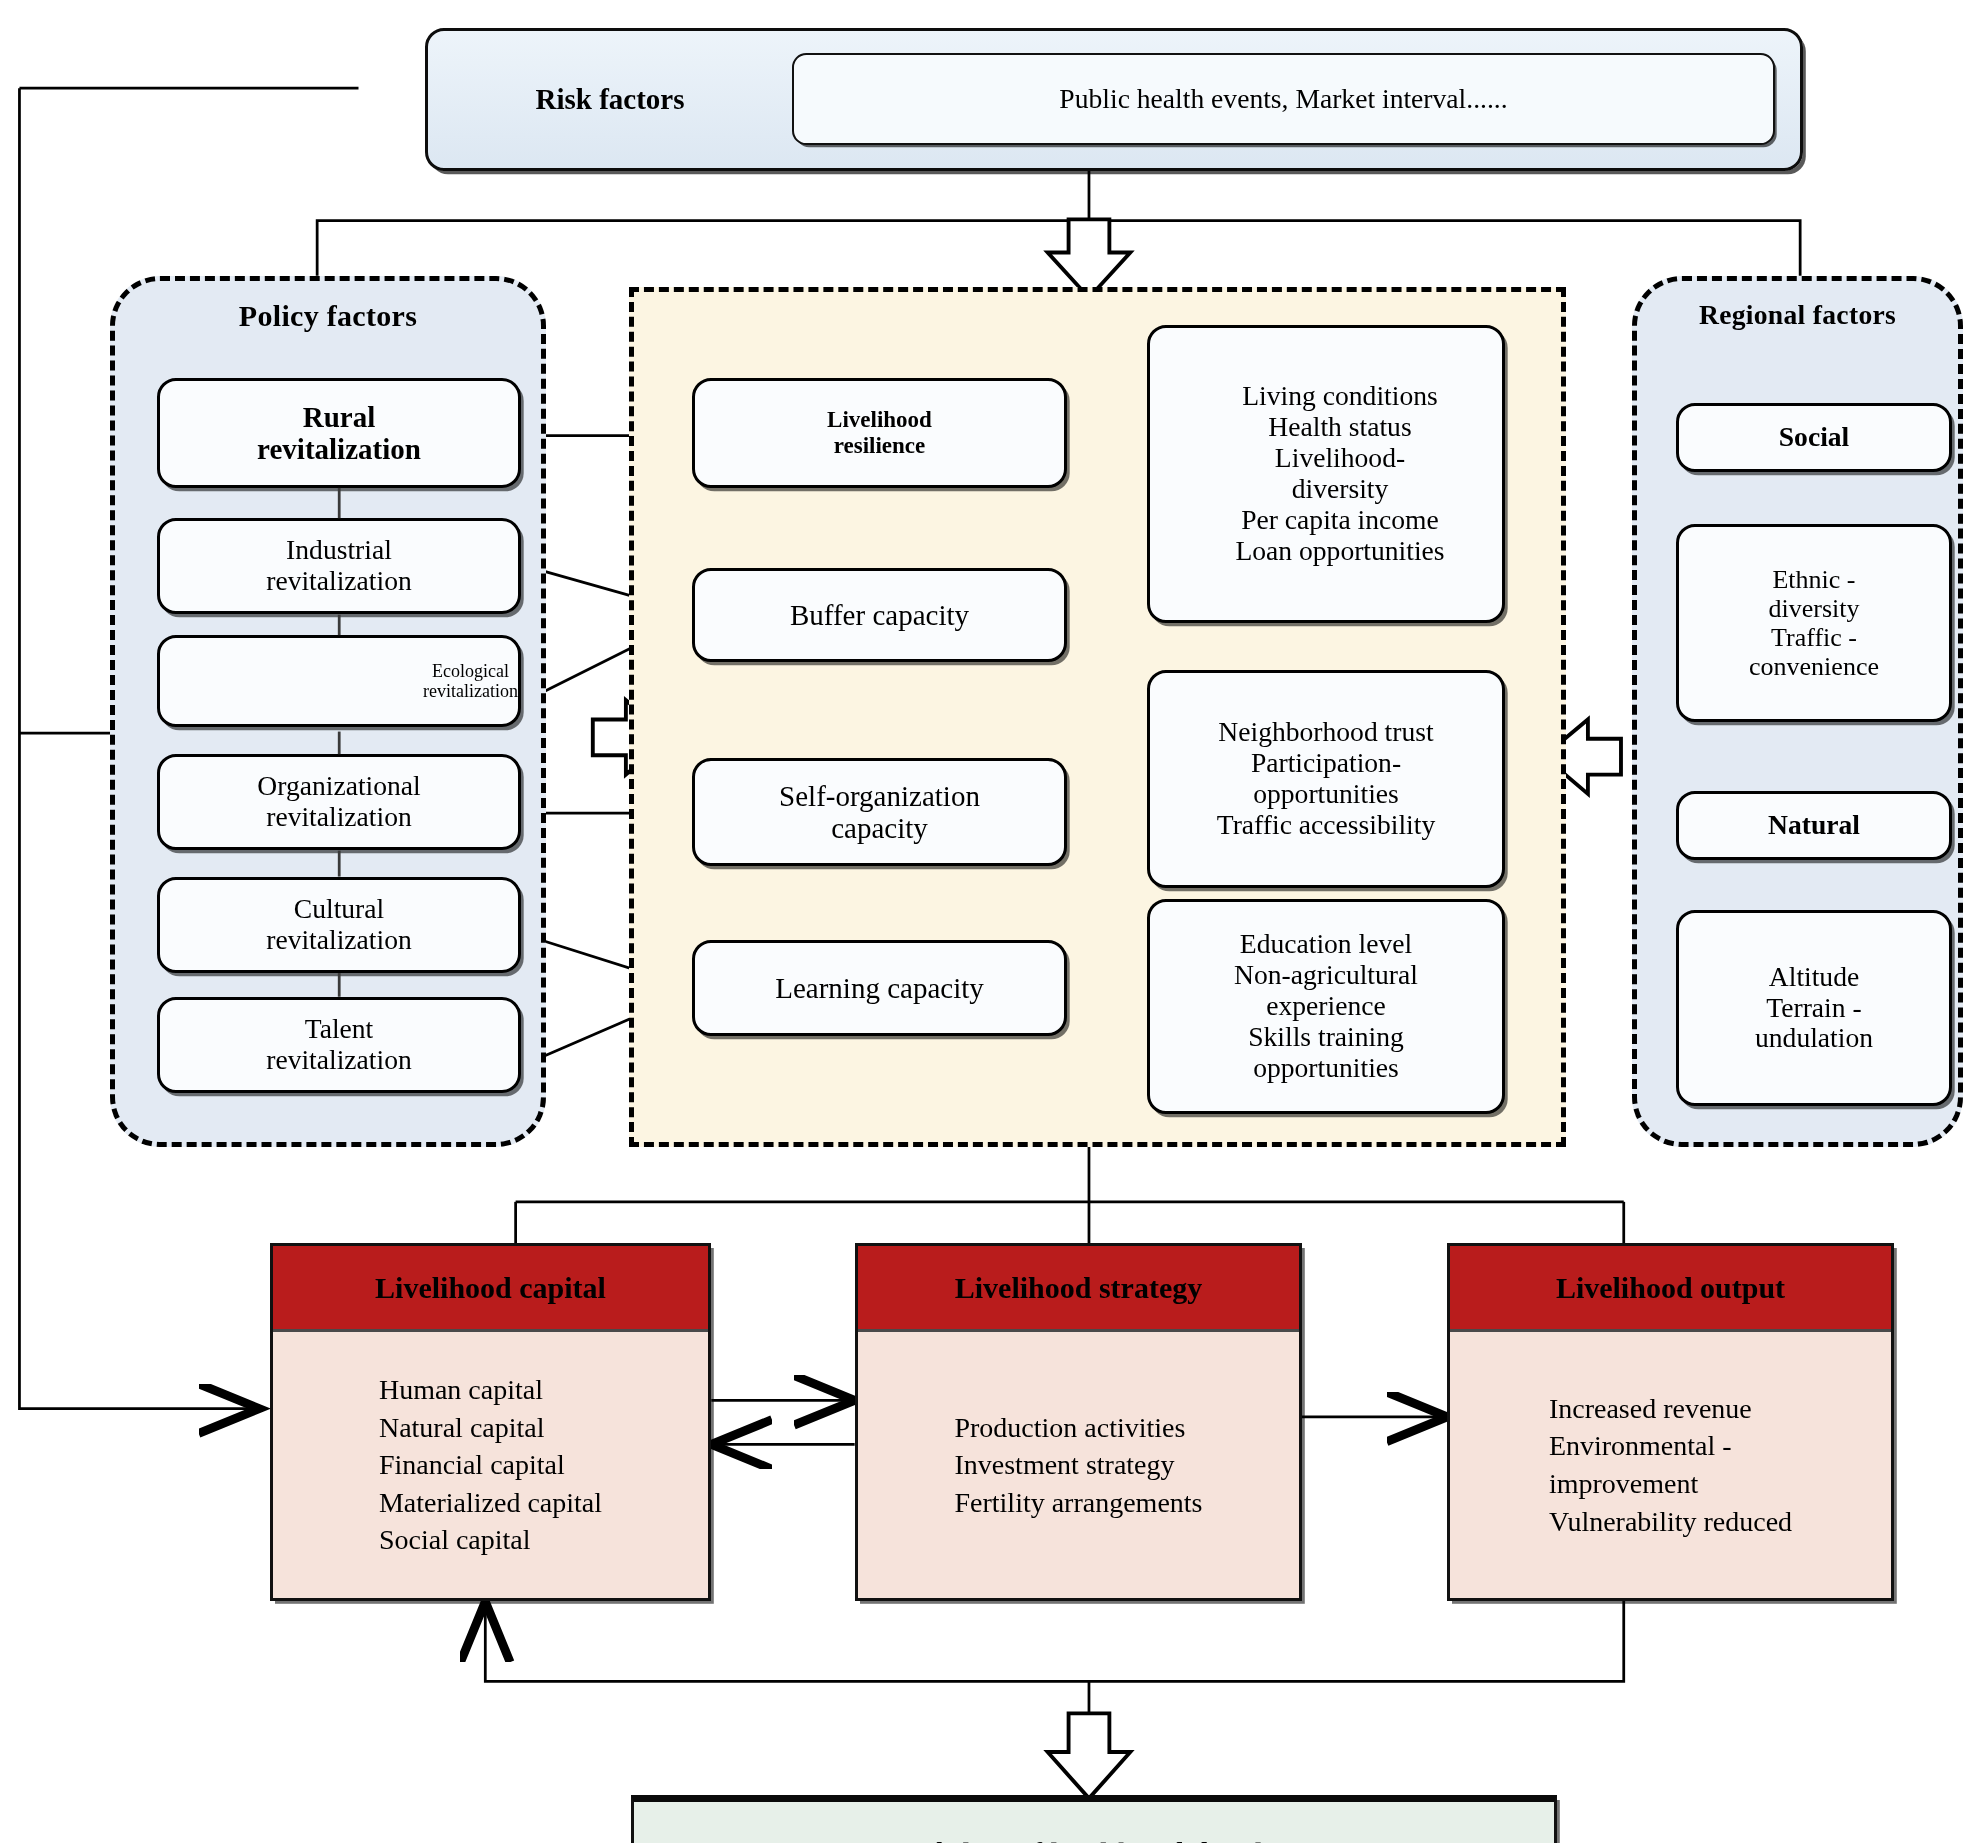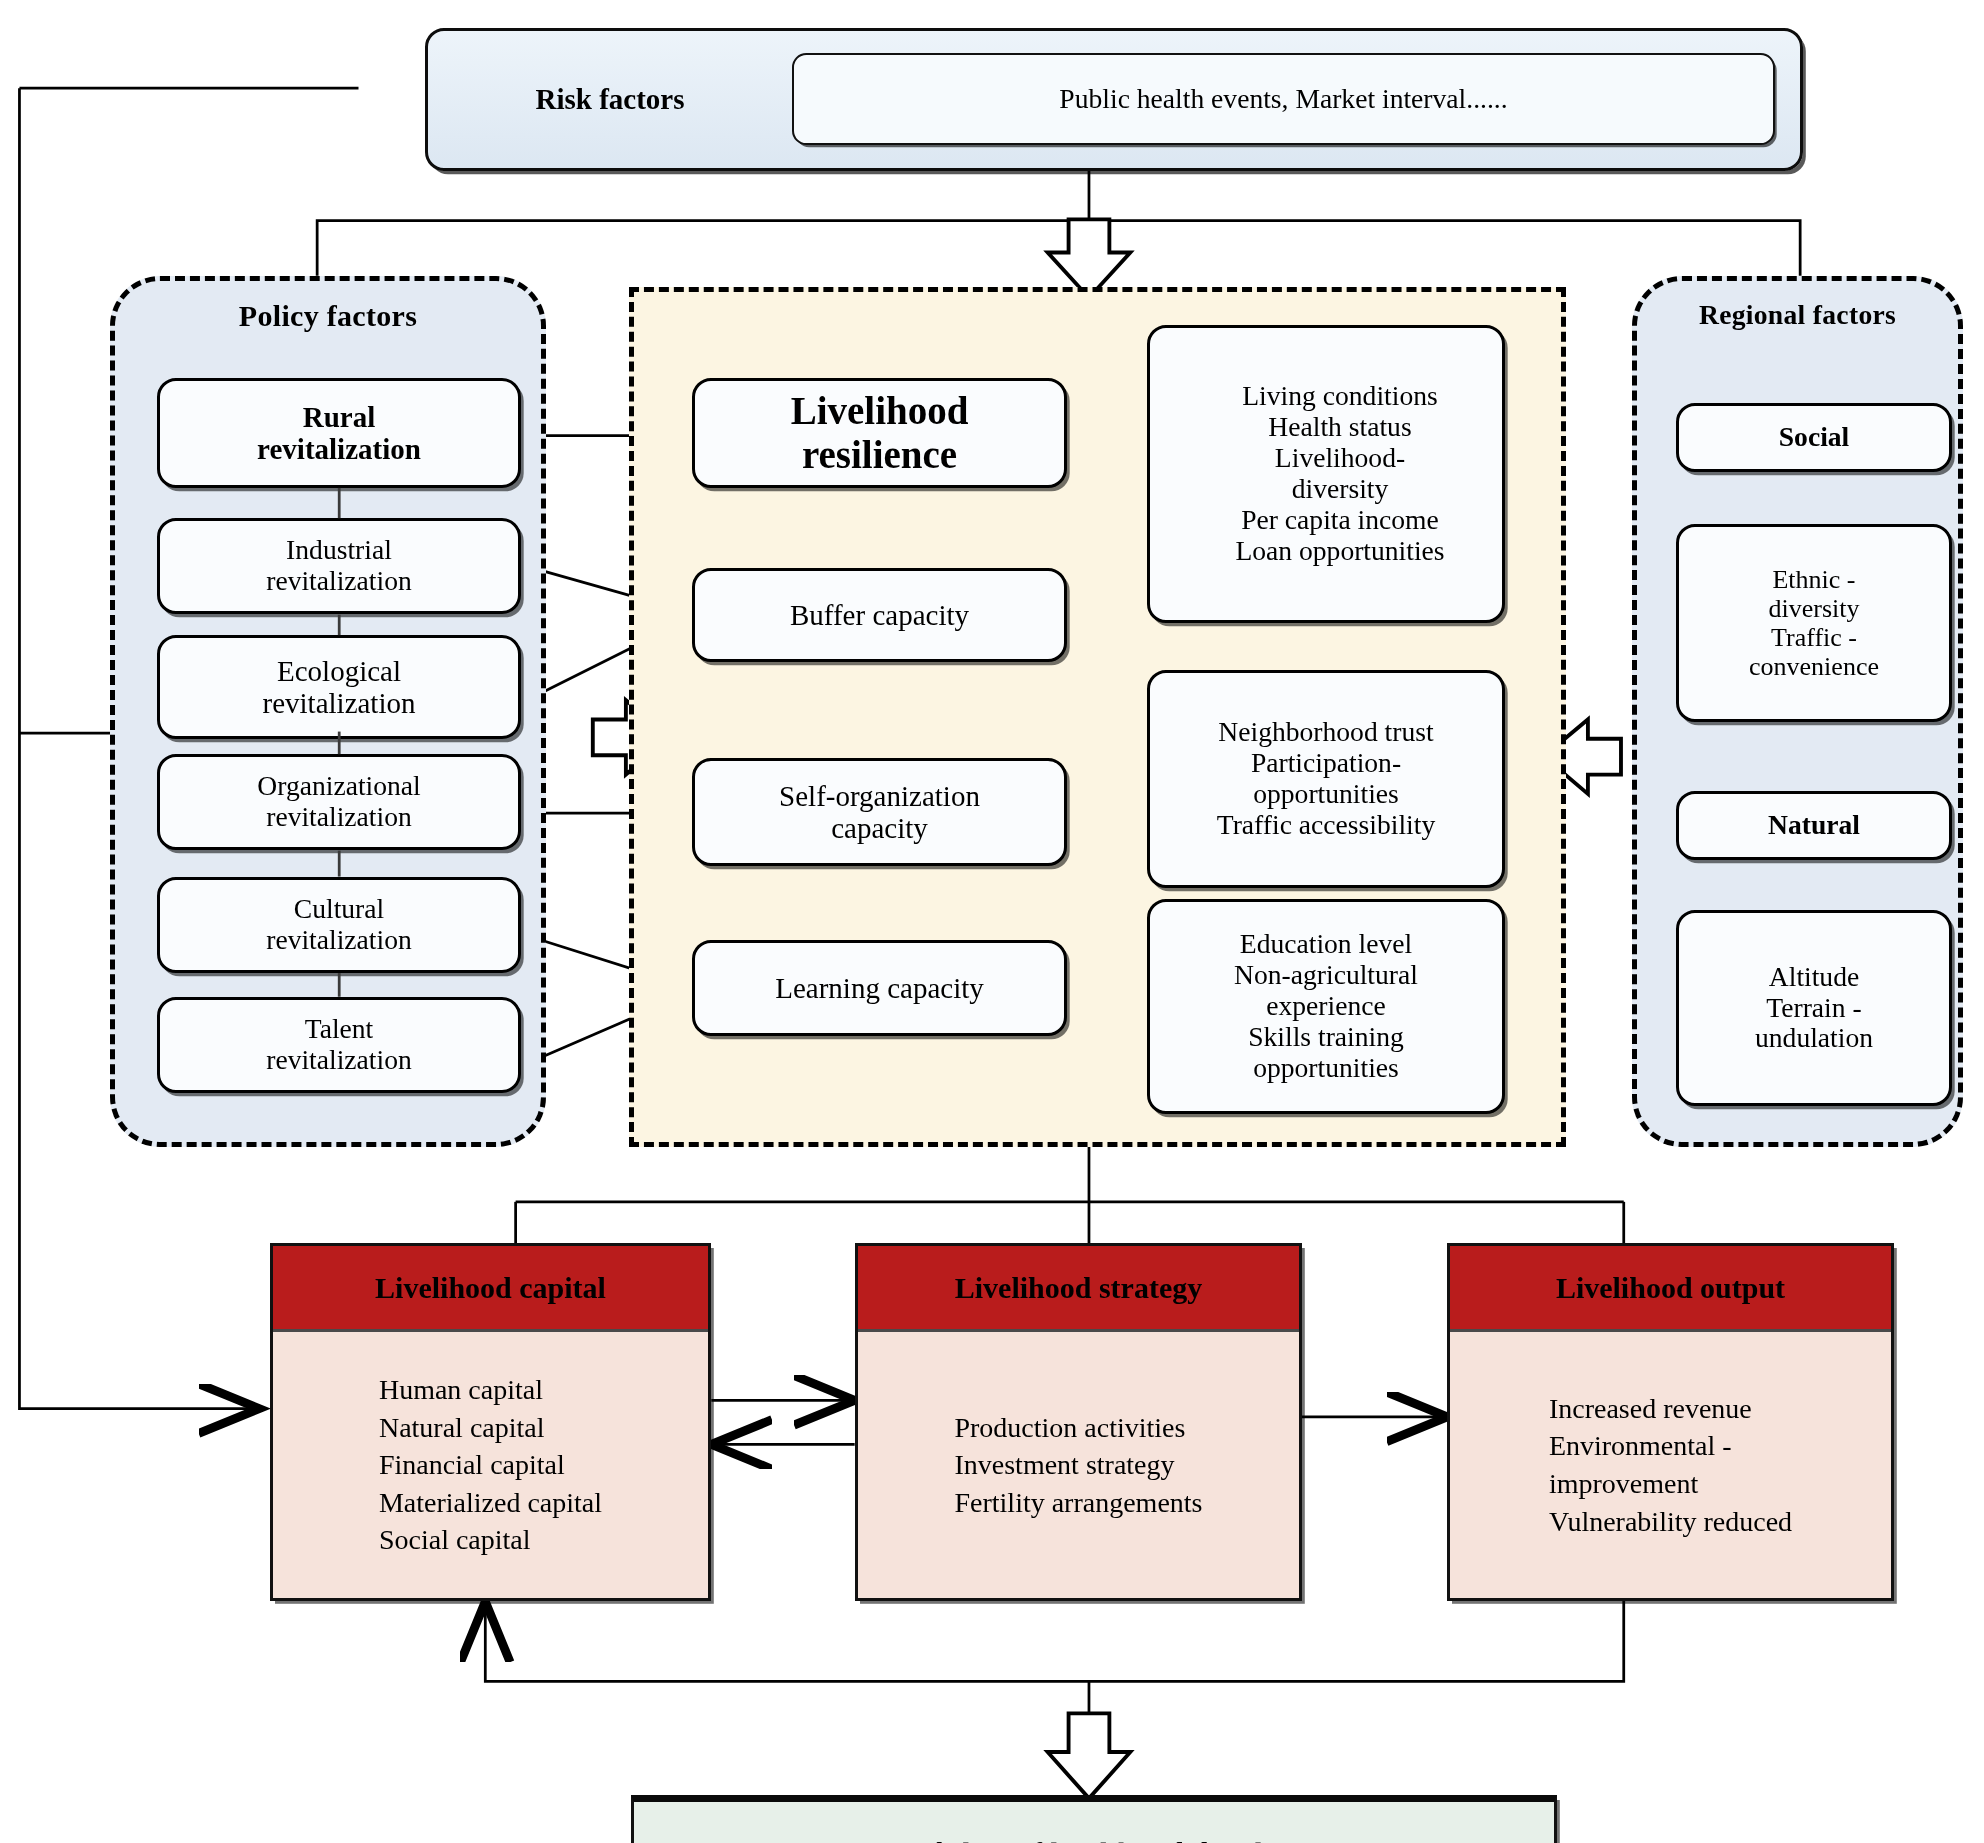--- a/index.html
+++ b/index.html
@@ -123,21 +123,21 @@
 
   <div class="panel blue" style="left:110px;top:276px;width:436px;height:871px;">
     <div class="panel-title" style="top:17.6px;">Policy factors</div>
   </div>
   <div class="node bold" style="left:157px;top:378px;width:364px;height:110px;font-size:29px;">
     <span class="ml">Rural<br>revitalization</span>
   </div>
   <div class="node" style="left:157px;top:518px;width:364px;height:96px;font-size:27.6px;">
     <span class="ml">Industrial<br>revitalization</span>
   </div>
-  <div class="node" style="left:157px;top:635px;width:364px;height:104px;font-size:29px;">
+  <div class="node" style="left:157px;top:635px;width:364px;height:92px;font-size:18px;justify-content:flex-end;">
     <span class="ml">Ecological<br>revitalization</span>
   </div>
   <div class="node" style="left:157px;top:754px;width:364px;height:96px;font-size:27.6px;">
     <span class="ml">Organizational<br>revitalization</span>
   </div>
   <div class="node" style="left:157px;top:877px;width:364px;height:96px;font-size:27.6px;">
     <span class="ml">Cultural<br>revitalization</span>
   </div>
   <div class="node" style="left:157px;top:997px;width:364px;height:96px;font-size:27.6px;">
     <span class="ml">Talent<br>revitalization</span>
@@ -148,21 +148,21 @@
       <path d="M615,885 L615,940"></path>
         <path d="M615,1115 L615,1152"></path>
       <path d="M615,1327 L615,1368"></path>
         <path d="M615,1543 L615,1590"></path>
       <path d="M615,1765 L615,1808"></path>
     </g>
   </svg>
 
   <div class="panel cream" style="left:629px;top:287px;width:937px;height:860px;"></div>
 
-  <div class="node bold" style="left:692px;top:378px;width:375px;height:110px;font-size:39px;">
+  <div class="node bold" style="left:692px;top:378px;width:375px;height:110px;font-size:23px;">
     <span class="ml">Livelihood<br>resilience</span>
   </div>
 
   <div class="node" style="left:692px;top:568px;width:375px;height:94px;font-size:29px;">
     <span class="ml">Buffer capacity</span>
   </div>
   <div class="node" style="left:692px;top:758px;width:375px;height:108px;font-size:29px;">
     <span class="ml">Self-organization<br>capacity</span>
   </div>
   <div class="node" style="left:692px;top:940px;width:375px;height:96px;font-size:29px;">

